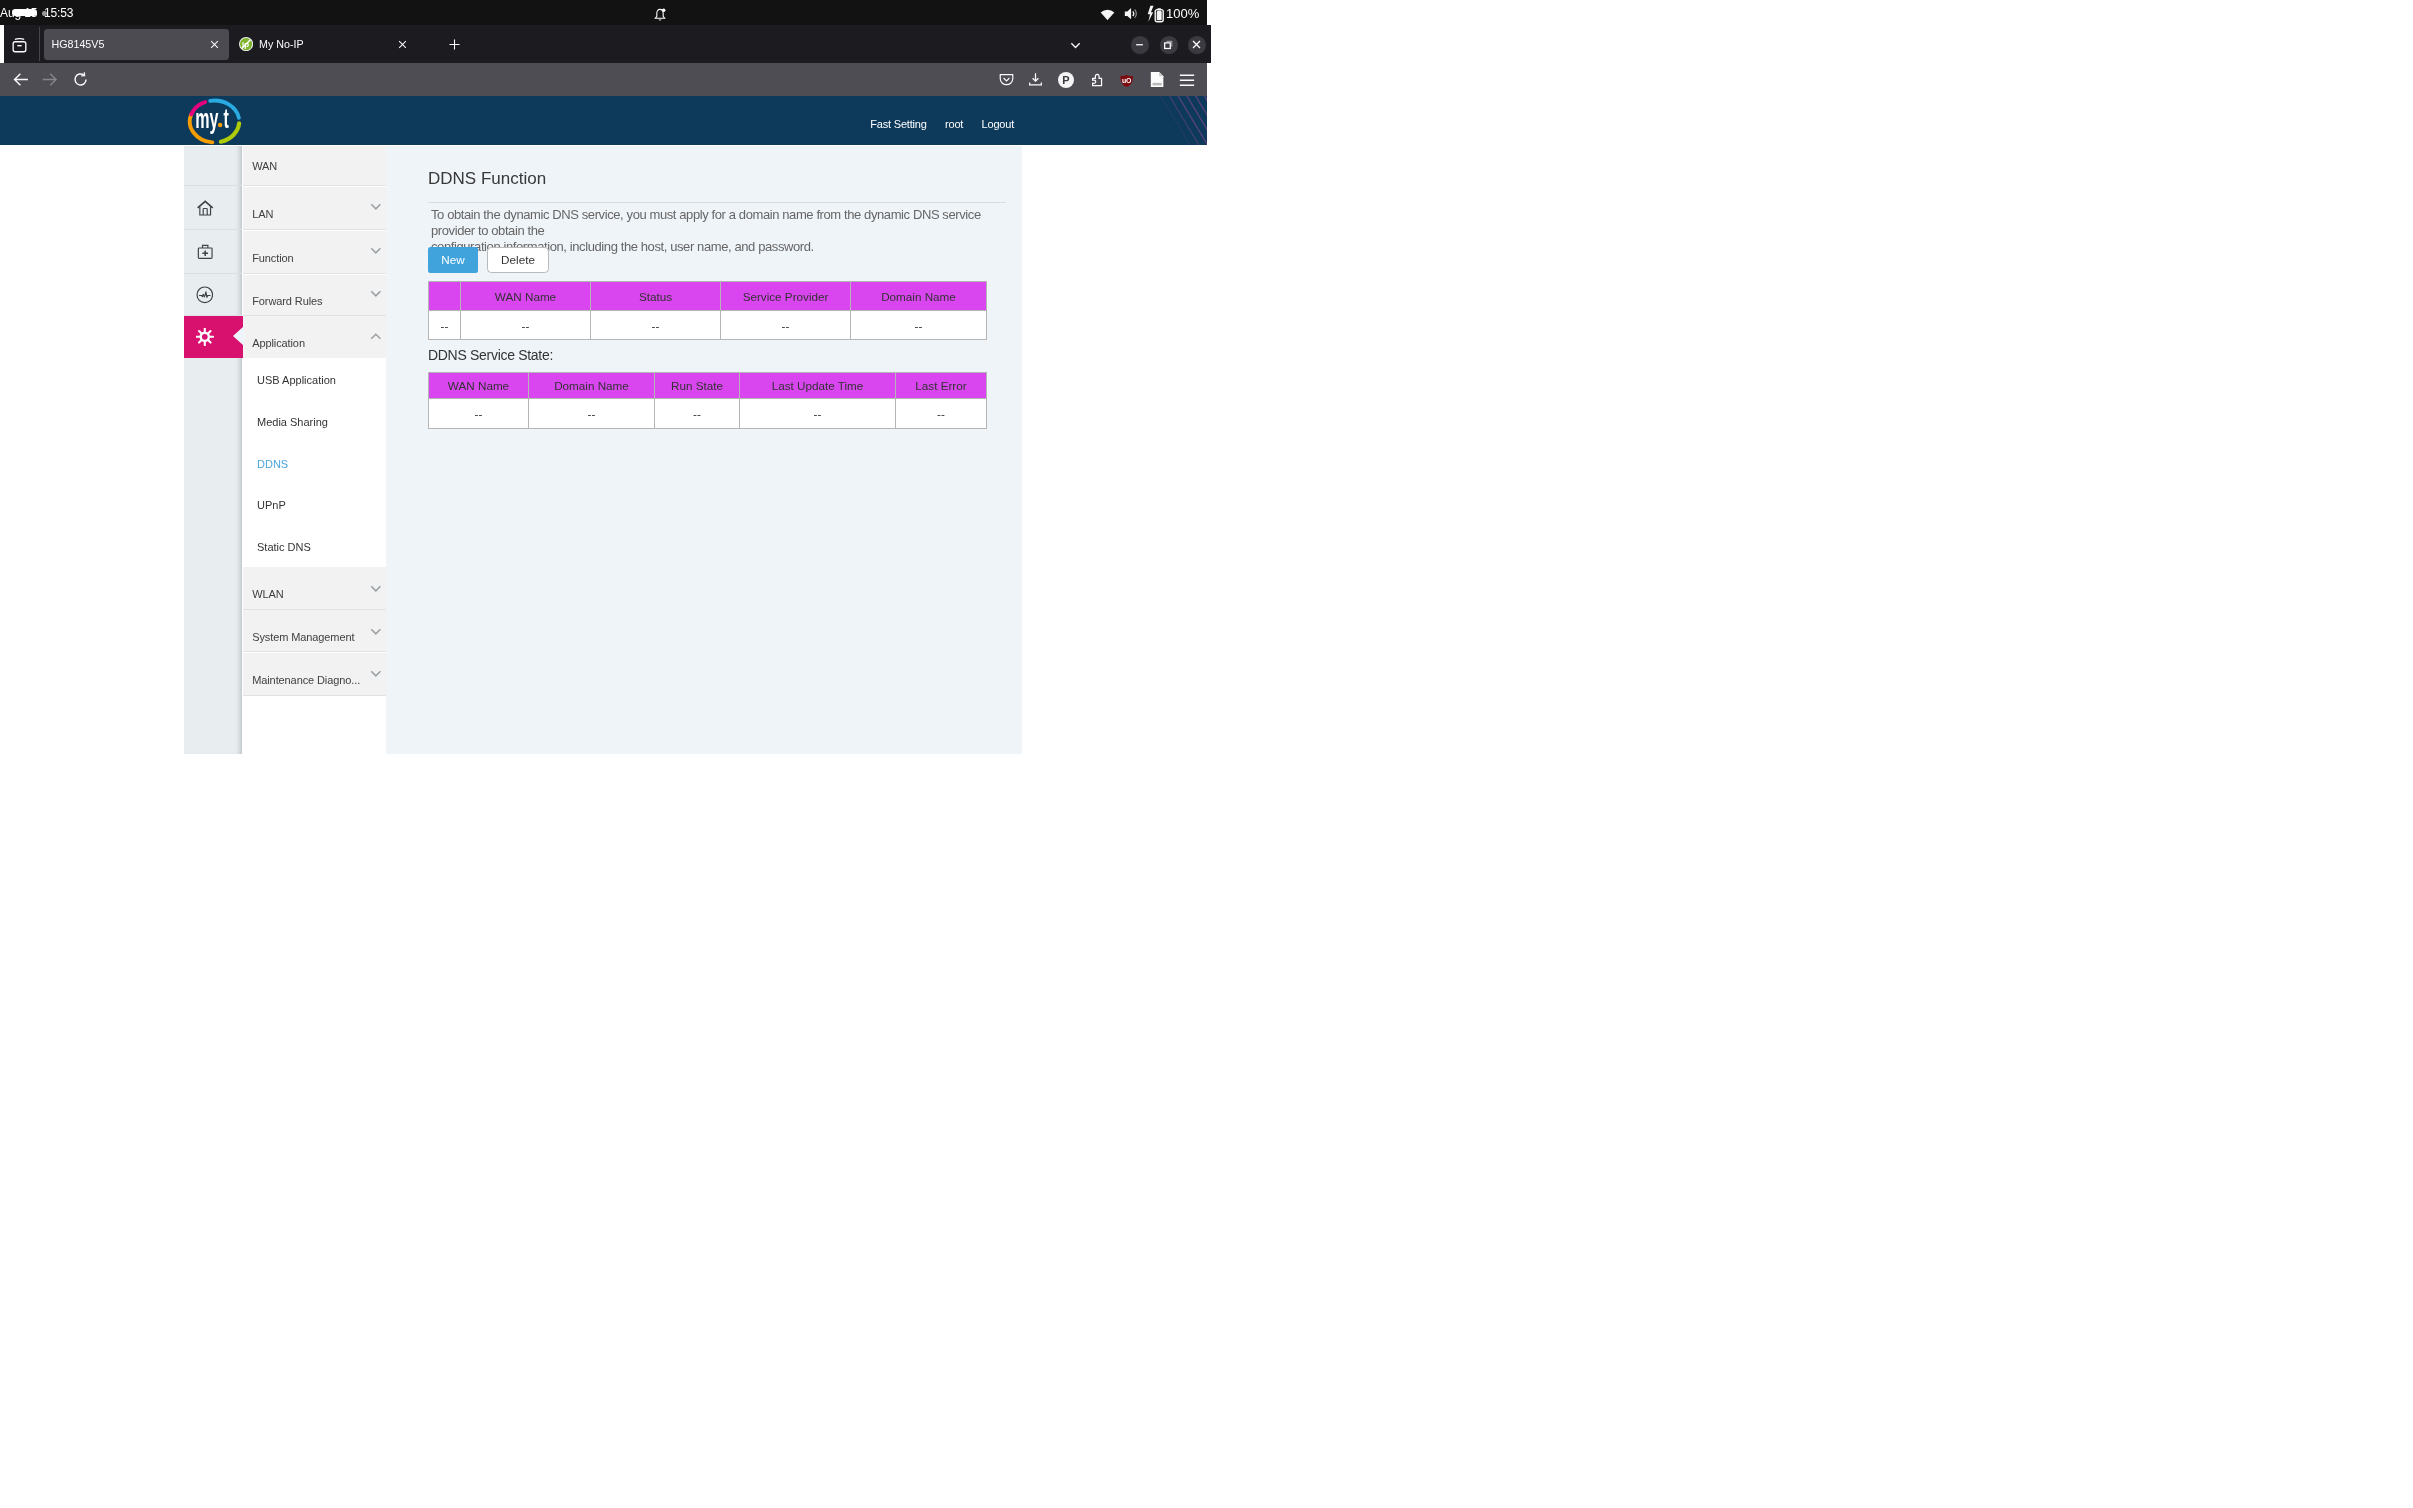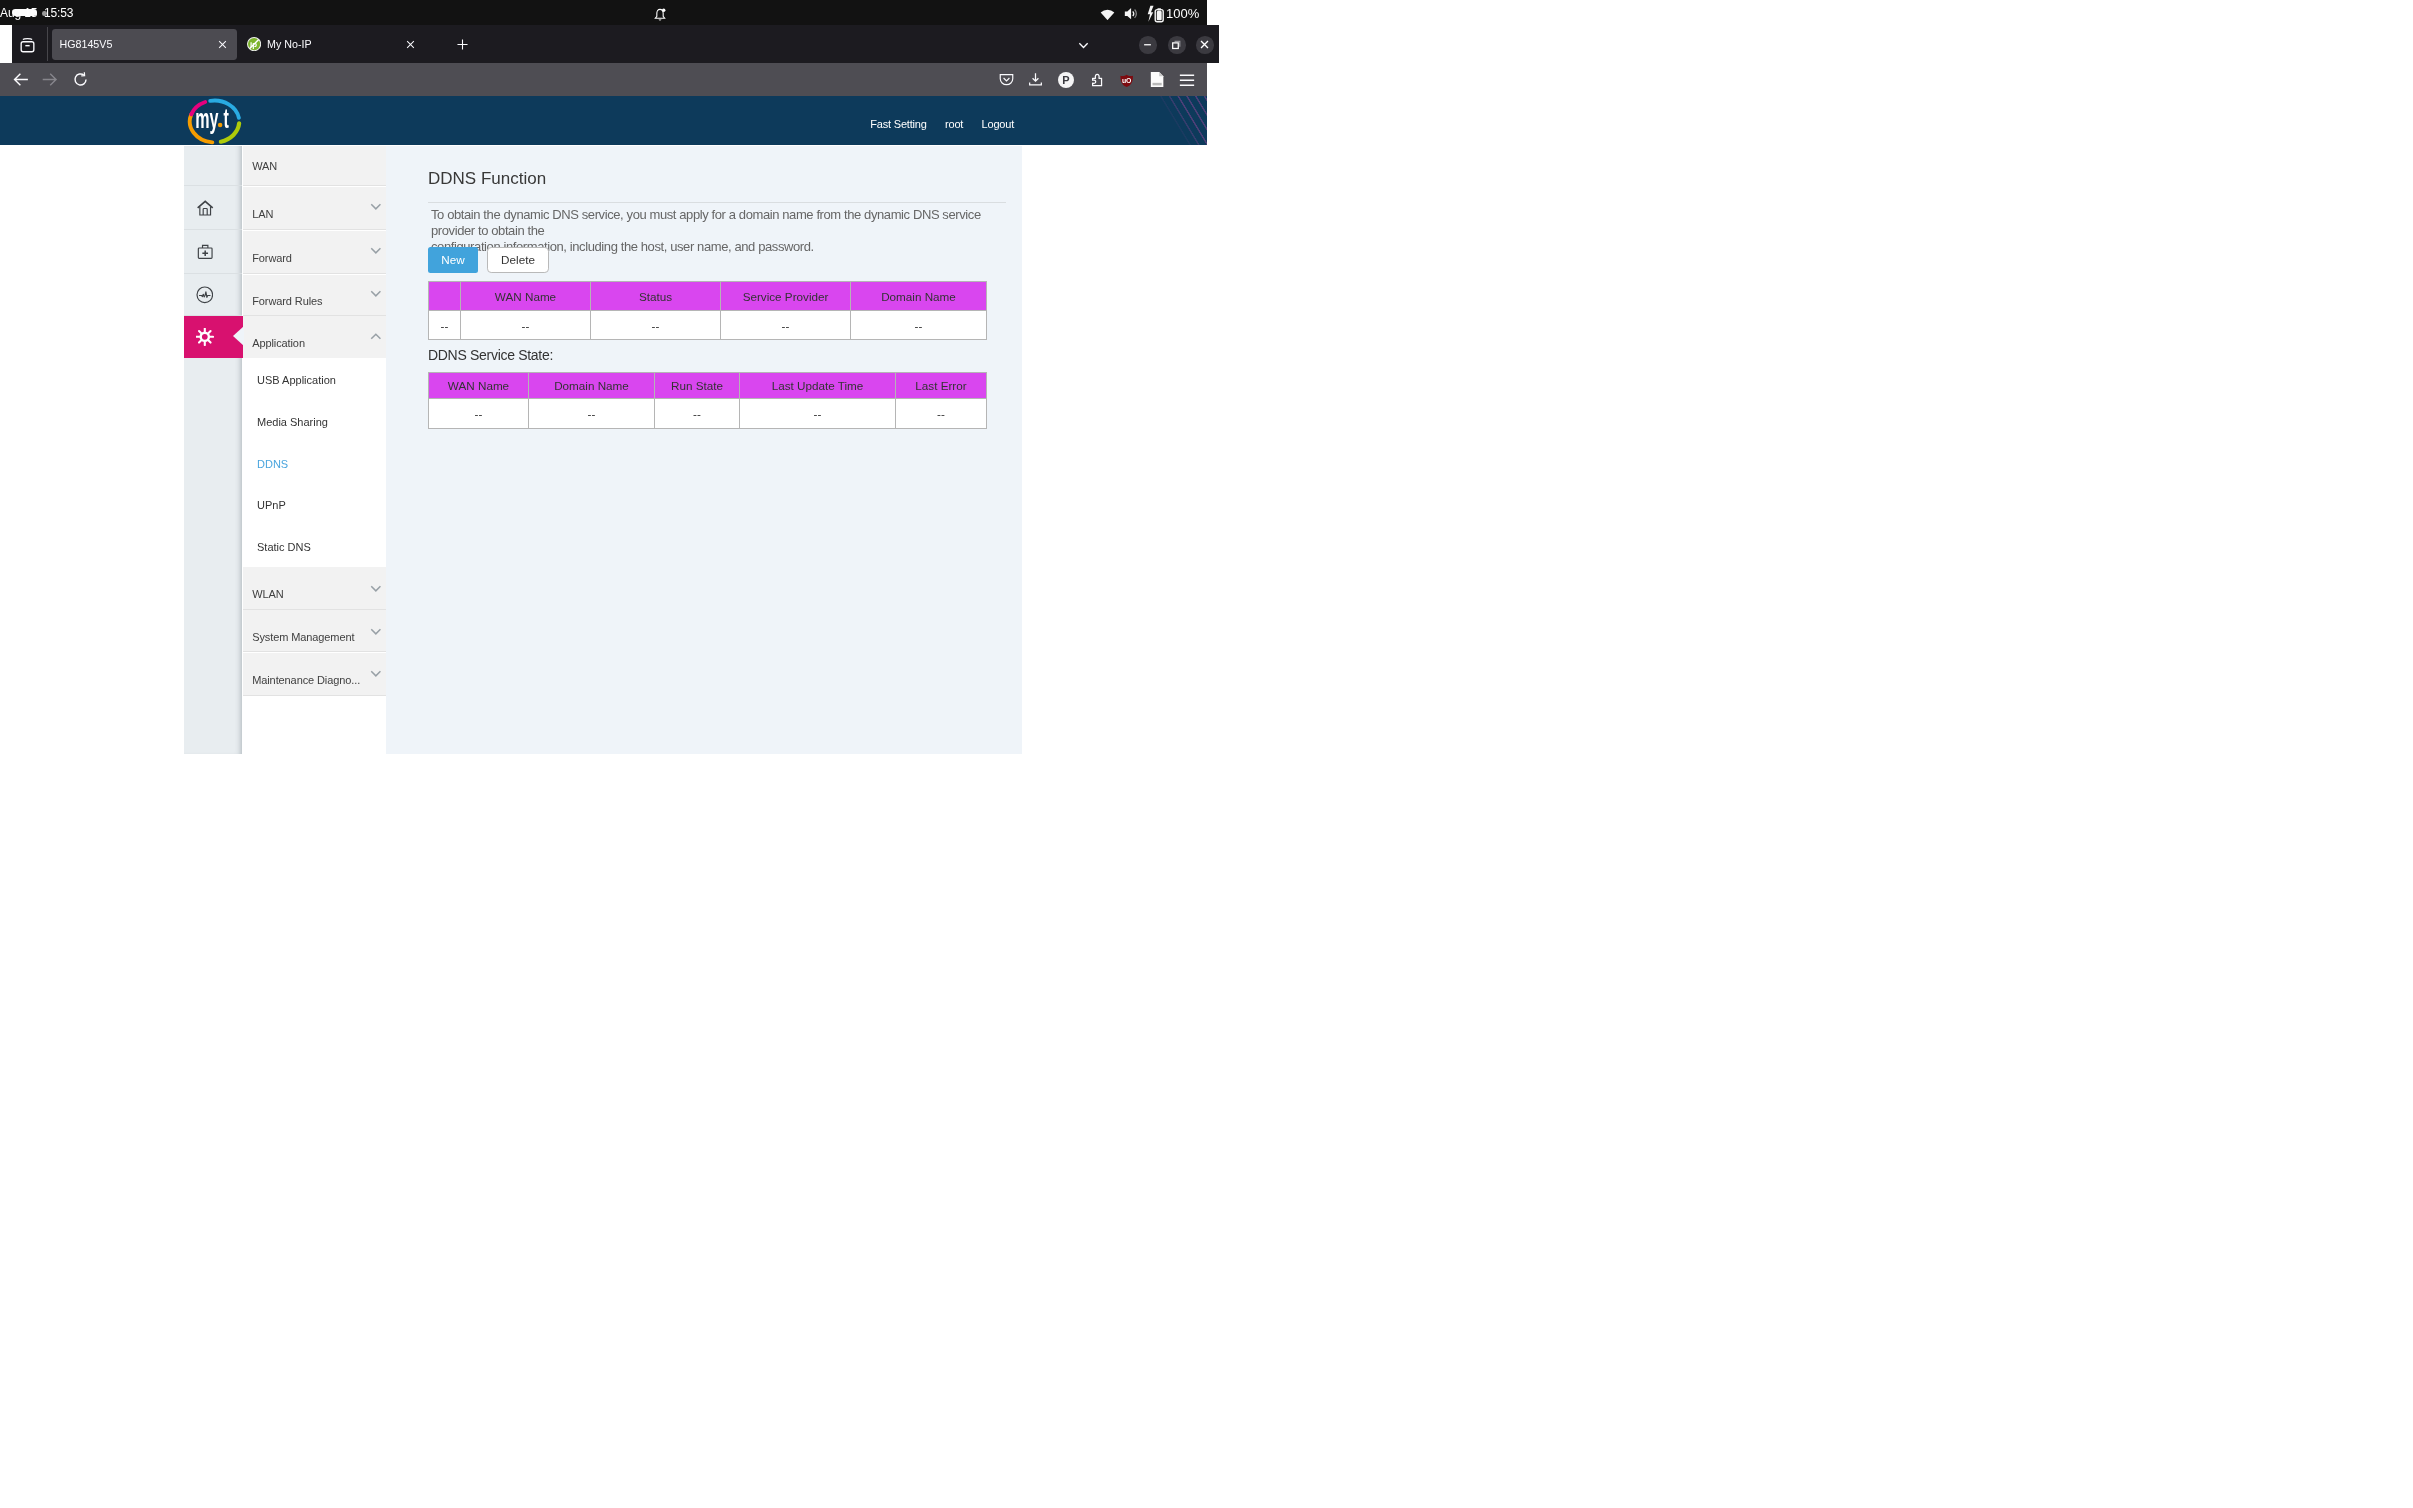--- a/index.html
+++ b/index.html
@@ -5,21 +5,21 @@
 html,body { width:1207px; height:754px; overflow:hidden; background:#fff;
   font-family:"Liberation Sans", sans-serif; }
 .abs { position:absolute; }
 
 #osbar { position:absolute; left:0; top:0; width:1207px; height:25px; background:#121212; }
 #pill { position:absolute; left:11.7px; top:9.2px; width:25px; height:6.7px; border-radius:3.4px; background:#fdfdfd; }
 #dot { position:absolute; left:42px; top:11.3px; width:4.6px; height:4.6px; border-radius:50%; background:#9a9a9a; }
 #clock { position:absolute; left:0; top:0; width:1207px; line-height:27px;
   color:#fff; font-size:12px; letter-spacing:-0.1px; }
 
-#tabbar { position:absolute; left:12px; top:25px; width:1207px; height:38px; background:#1c1b20; }
+#tabbar { position:absolute; left:4px; top:25px; width:1207px; height:38px; background:#1c1b20; }
 #fxview { position:absolute; left:8.4px; top:12.4px; }
 #tabsep { position:absolute; left:35px; top:2.1px; width:0.8px; height:34px; background:#47464b; }
 .tab { position:absolute; top:3.8px; height:31px; border-radius:3.4px; display:flex; align-items:center; color:#fbfbfe; font-size:10.7px; }
 #tab1 { left:40px; width:185px; background:#4c4b51; }
 #tab1 .title { margin-left:7.5px; }
 #tab2 { left:229px; width:184px; }
 .tclose { position:absolute; width:21px; height:21px; top:5px; display:flex; align-items:center; justify-content:center; border-radius:3.4px; }
 #newtab { position:absolute; left:440px; top:8.8px; width:21px; height:21px; display:flex; align-items:center; justify-content:center; }
 #alltabs { position:absolute; left:1061px; top:10px; }
 .winbtn { position:absolute; top:11px; width:17.6px; height:17.6px; border-radius:50%; background:#3b3a40; display:flex; align-items:center; justify-content:center; }
@@ -238,21 +238,21 @@
     </svg>
 </div>
 <div id="menucol">
   <div class="mrow" style="top:0;height:40px">
       <span class="t" style="line-height:40px;top:0">WAN</span>
     </div>
   <div class="mrow" style="top:41px;height:43px">
       <span class="t" style="line-height:43px">LAN</span>
     </div>
   <div class="mrow" style="top:85px;height:43px">
-      <span class="t" style="line-height:43px">Forward</span>
+      <span class="t" style="line-height:43px">Function</span>
     </div>
   <div class="mrow" style="top:129px;height:41px">
       <span class="t" style="line-height:41px">Forward Rules</span>
     </div>
   <div class="mrow" style="top:170px;height:42px;border-bottom:none">
       <span class="t" style="line-height:42px">Application</span>
     </div>
   <div class="mrow" style="top:421px;height:43px">
       <span class="t" style="line-height:43px">WLAN</span>
     </div>

